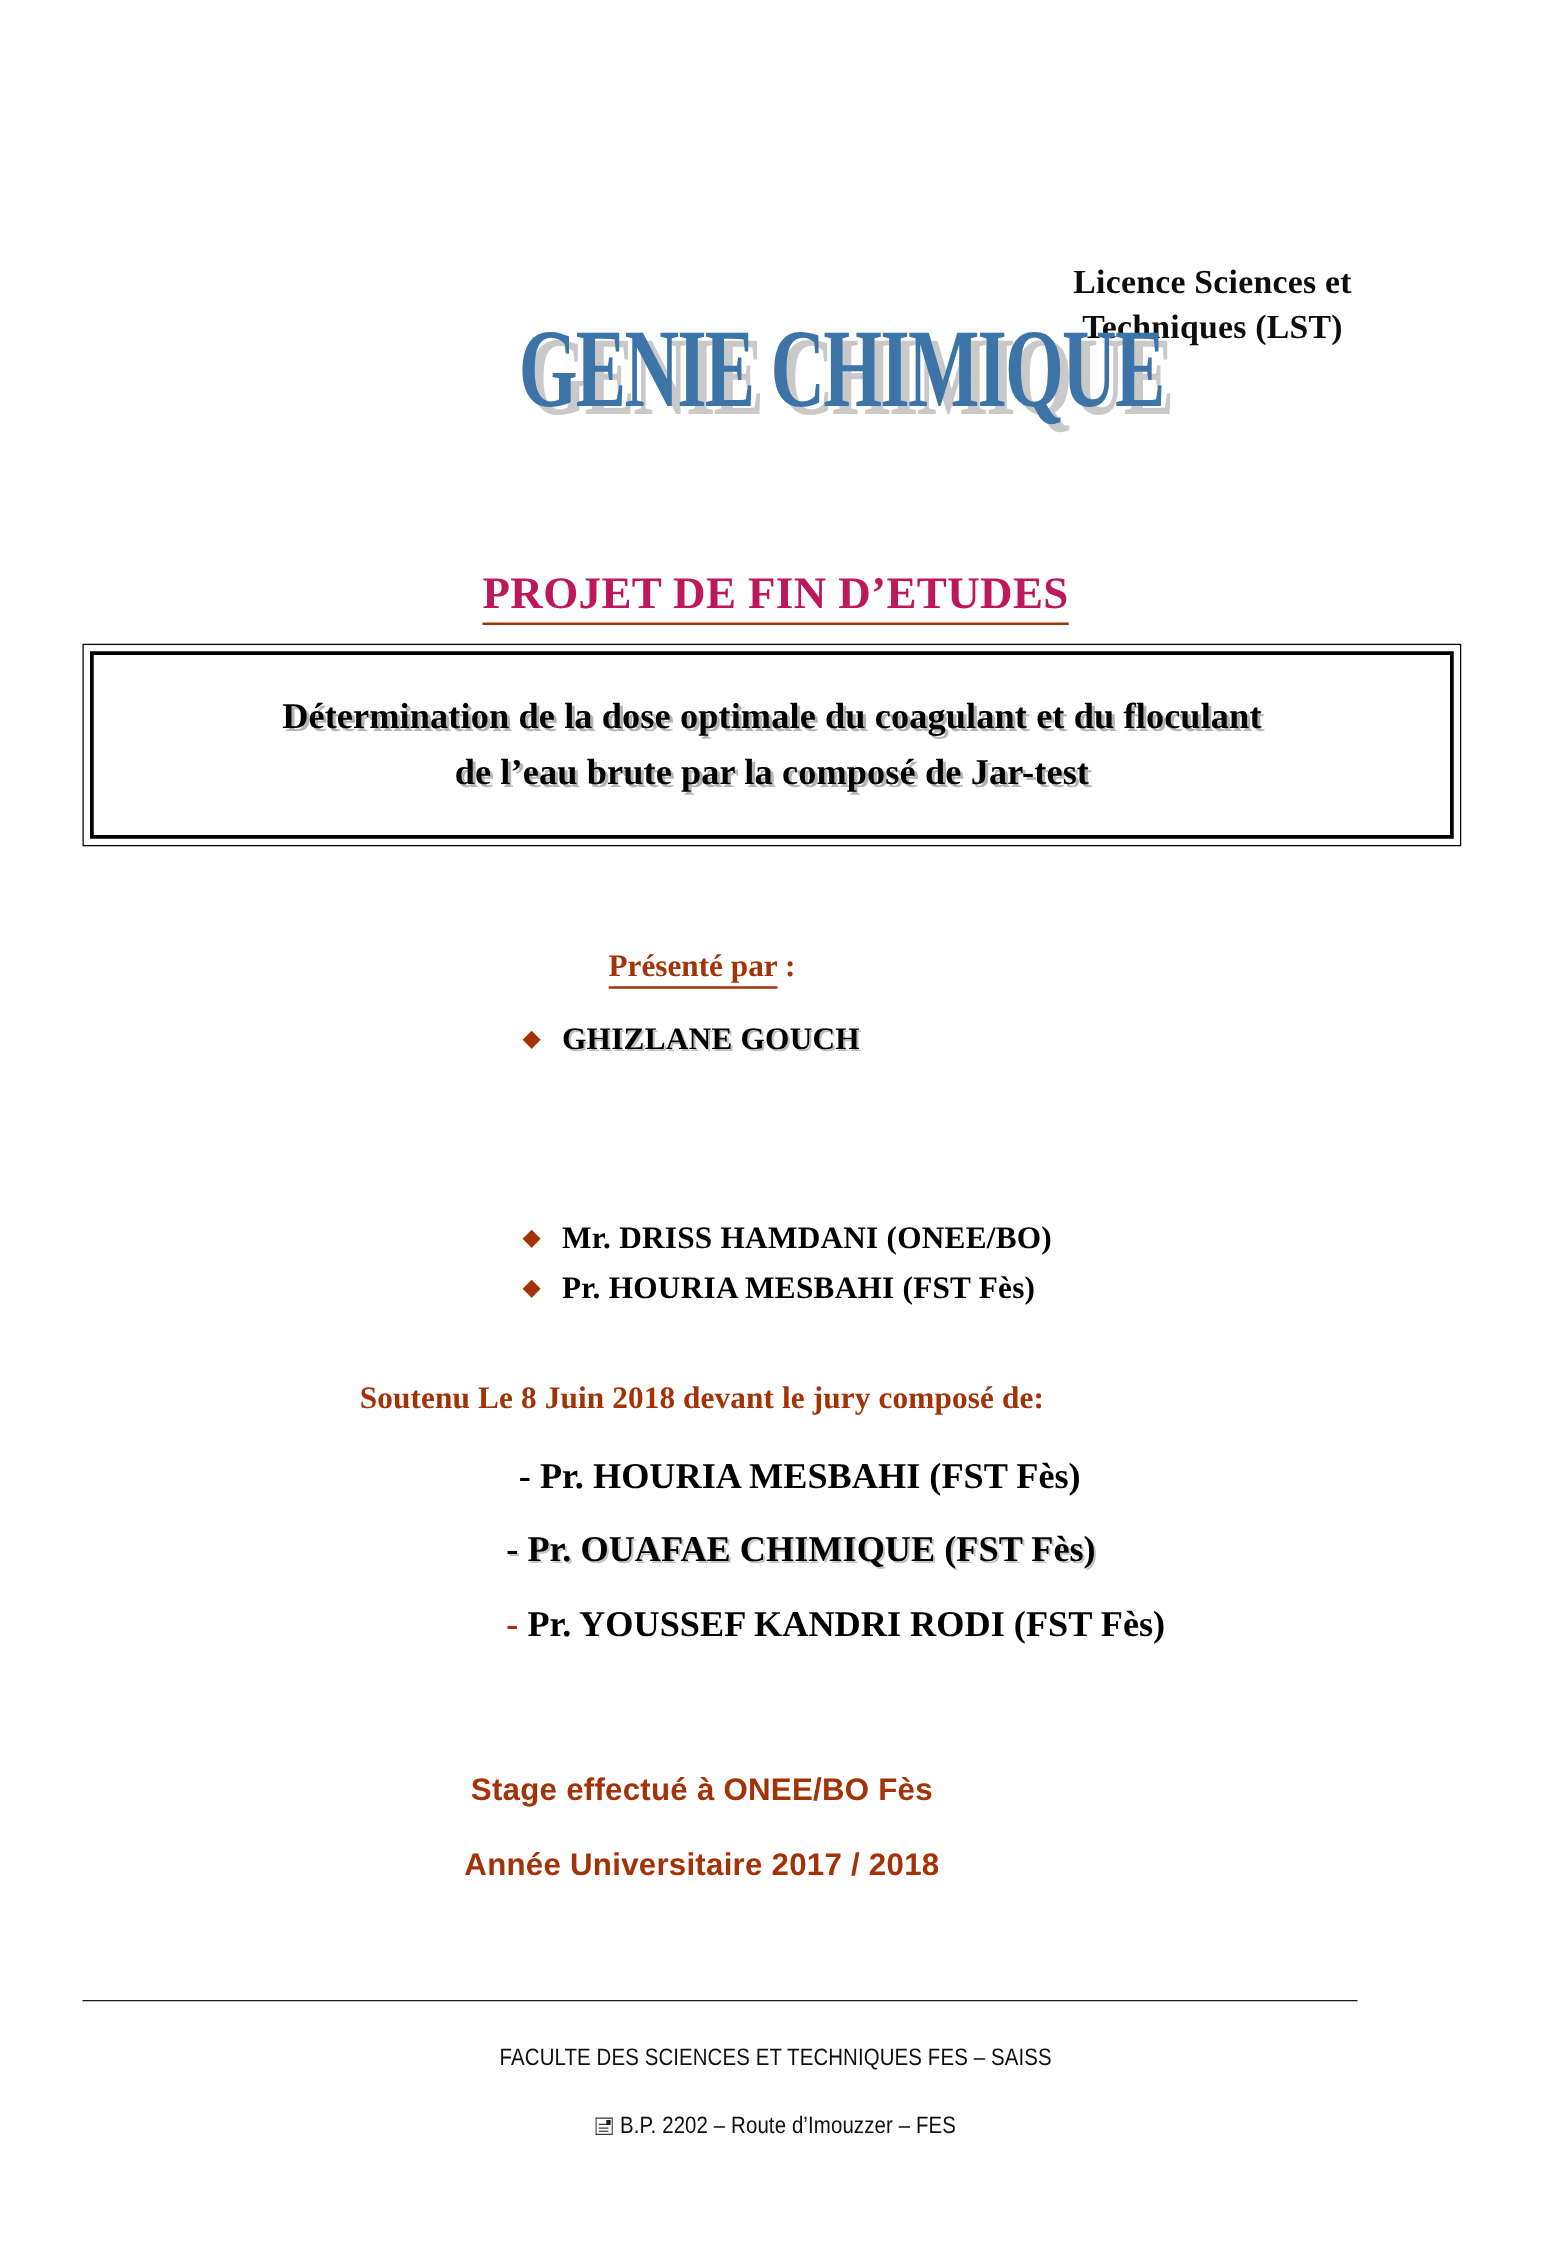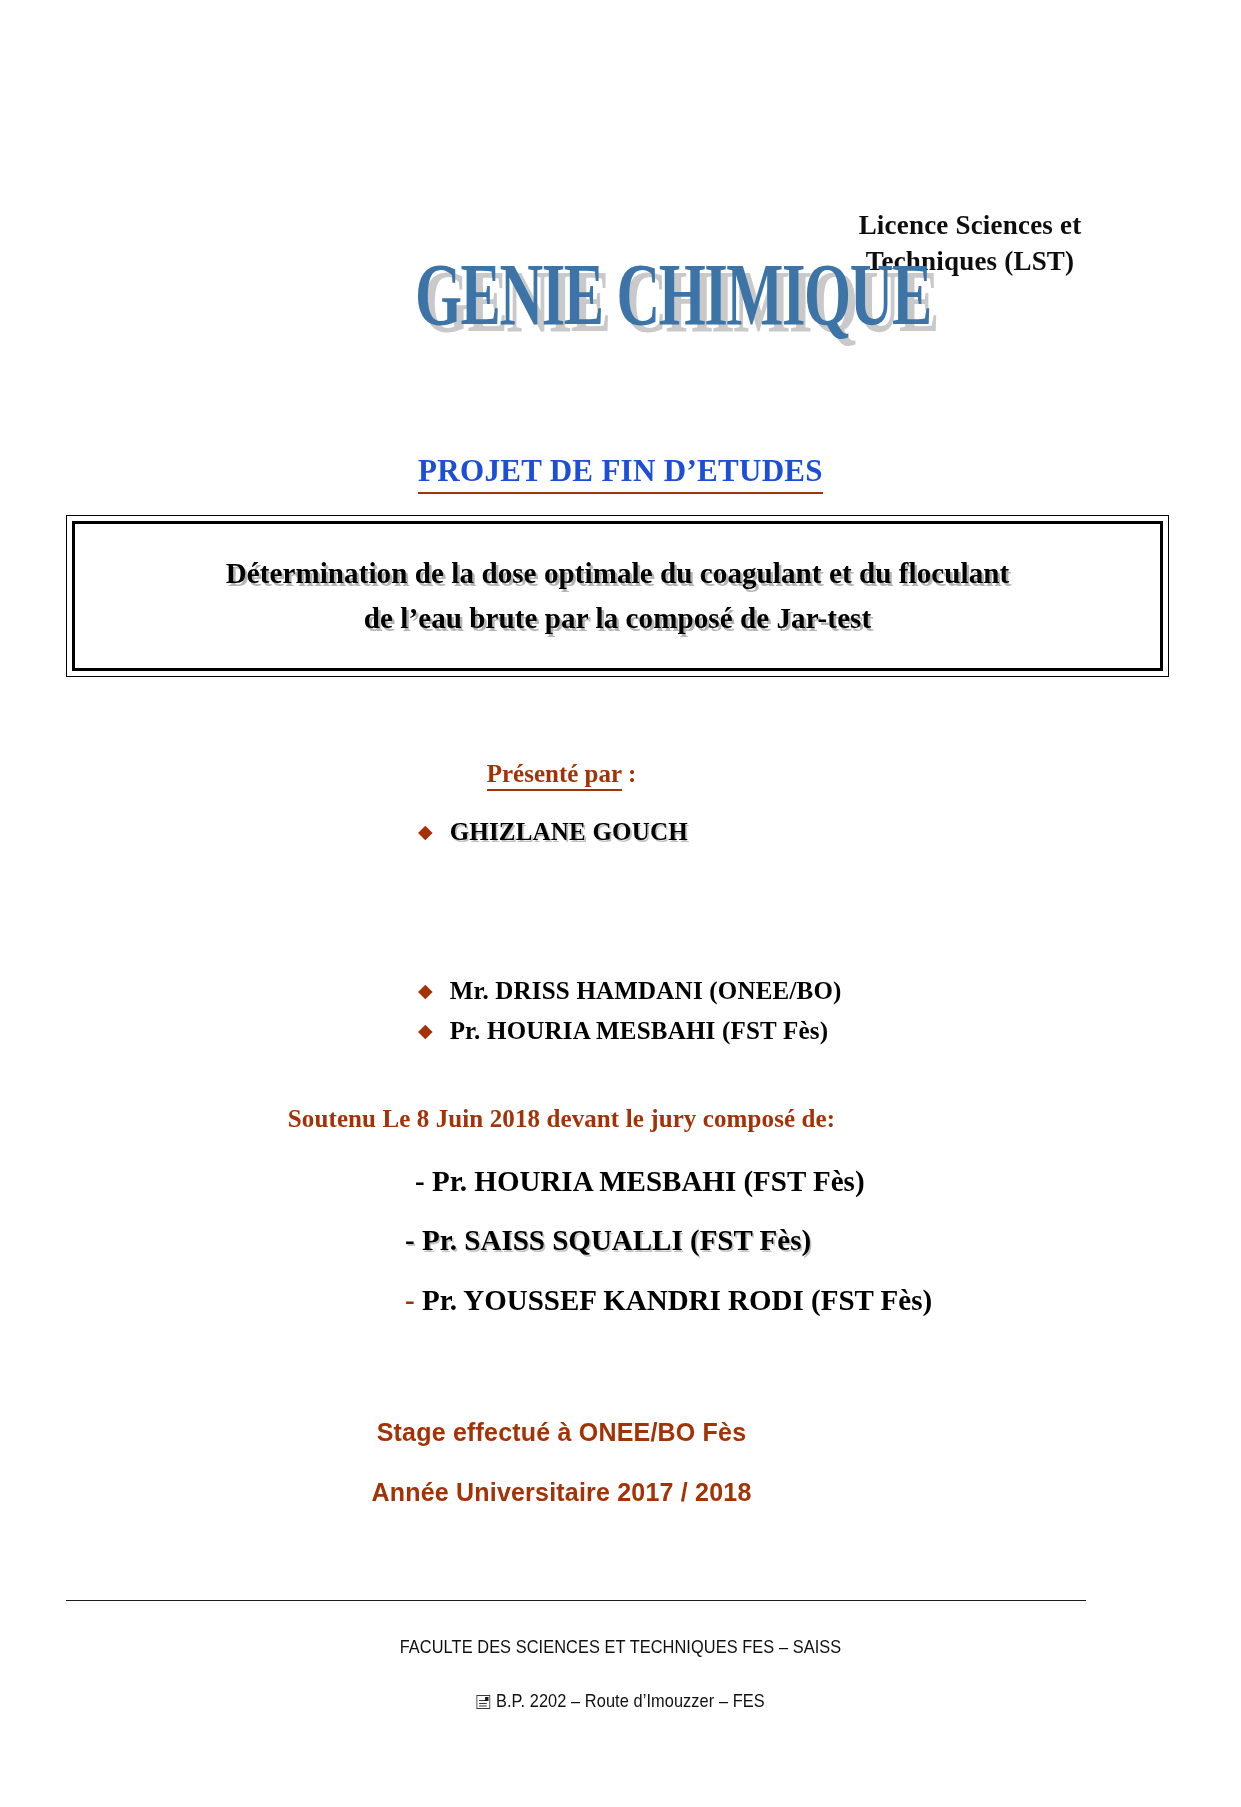--- a/index.html
+++ b/index.html
@@ -82,22 +82,22 @@
     position: absolute;
     left: 0;
     top: 453px;
     width: 1241px;
     text-align: center;
   }
   .pfe-text {
     display: inline-block;
     font-family: "Liberation Serif", "DejaVu Serif", serif;
     font-weight: bold;
-    font-size: 31px;
-    color: #1d4ed8;
+    font-size: 36px;
+    color: #be185d;
     border-bottom: 2.5px solid #a33306;
     padding-bottom: 3px;
     letter-spacing: 0.3px;
   }
 
   
   .title-box-outer {
     position: absolute;
     left: 66px;
     top: 515px;
@@ -313,21 +313,21 @@
 
   <div class="centered-line" style="top:1105px;">
     <span class="jury-head">Soutenu Le 8 Juin 2018  devant le jury composé de:</span>
   </div>
 
   <div class="jury-row" style="left:415px; top:1165px;">
     <span>-</span><span> Pr. HOURIA MESBAHI (FST Fès)</span>
   </div>
 
   <div class="jury-row shadowed" style="left:405px; top:1224px;">
-    <span>-</span><span> Pr. SAISS SQUALLI (FST Fès)</span>
+    <span>-</span><span> Pr. OUAFAE CHIMIQUE (FST Fès)</span>
   </div>
 
   <div class="jury-row" style="left:405px; top:1284px;">
     <span class="dash-brown">-</span><span> Pr. YOUSSEF KANDRI RODI (FST Fès)</span>
   </div>
 
   <div class="centered-line" style="top:1418px;">
     <span class="stage-line">Stage effectué à ONEE/BO Fès</span>
   </div>
 

